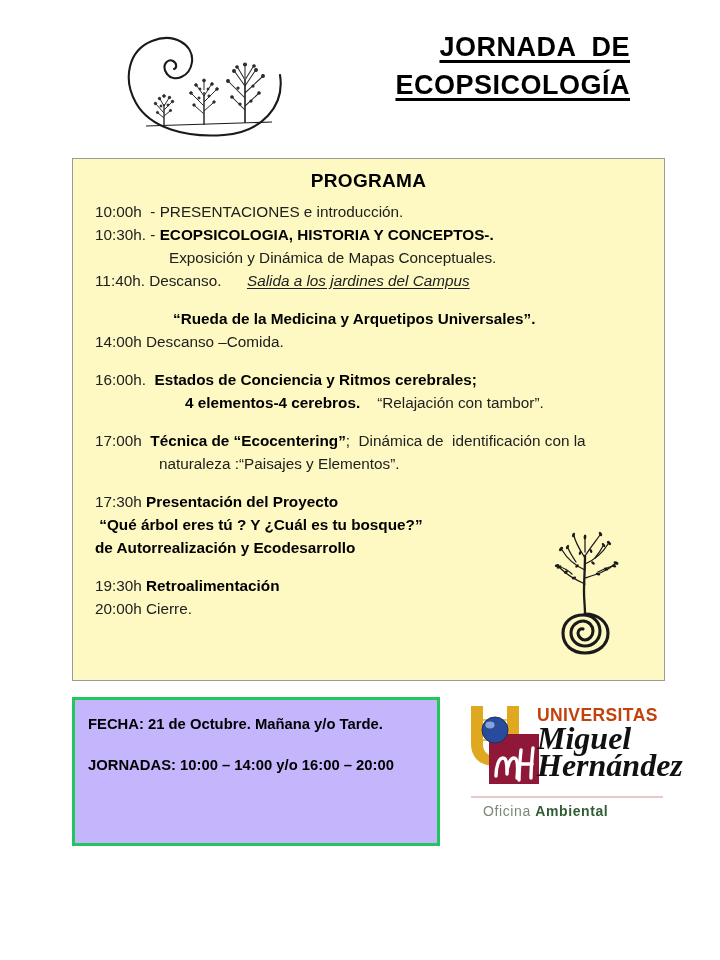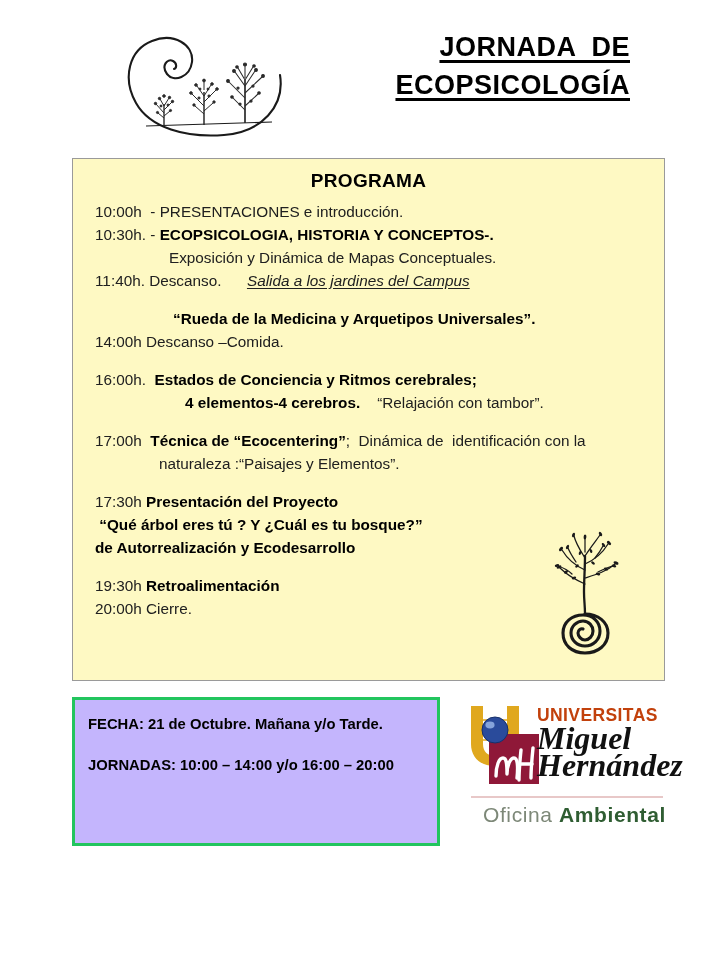--- a/index.html
+++ b/index.html
@@ -167,21 +167,21 @@
     left: 8px;
     top: 98px;
     width: 192px;
     height: 2px;
     background: #e8c8c8;
   }
   .logo-oficina {
     position: absolute;
     left: 20px;
     top: 105px;
-    font-size: 21px;
+    font-size: 14px;
     letter-spacing: 0.6px;
     color: #7d8878;
   }
   .logo-oficina .amb {
     font-weight: bold;
     color: #2f5d32;
   }
 </style>
 </head>
 <body>

